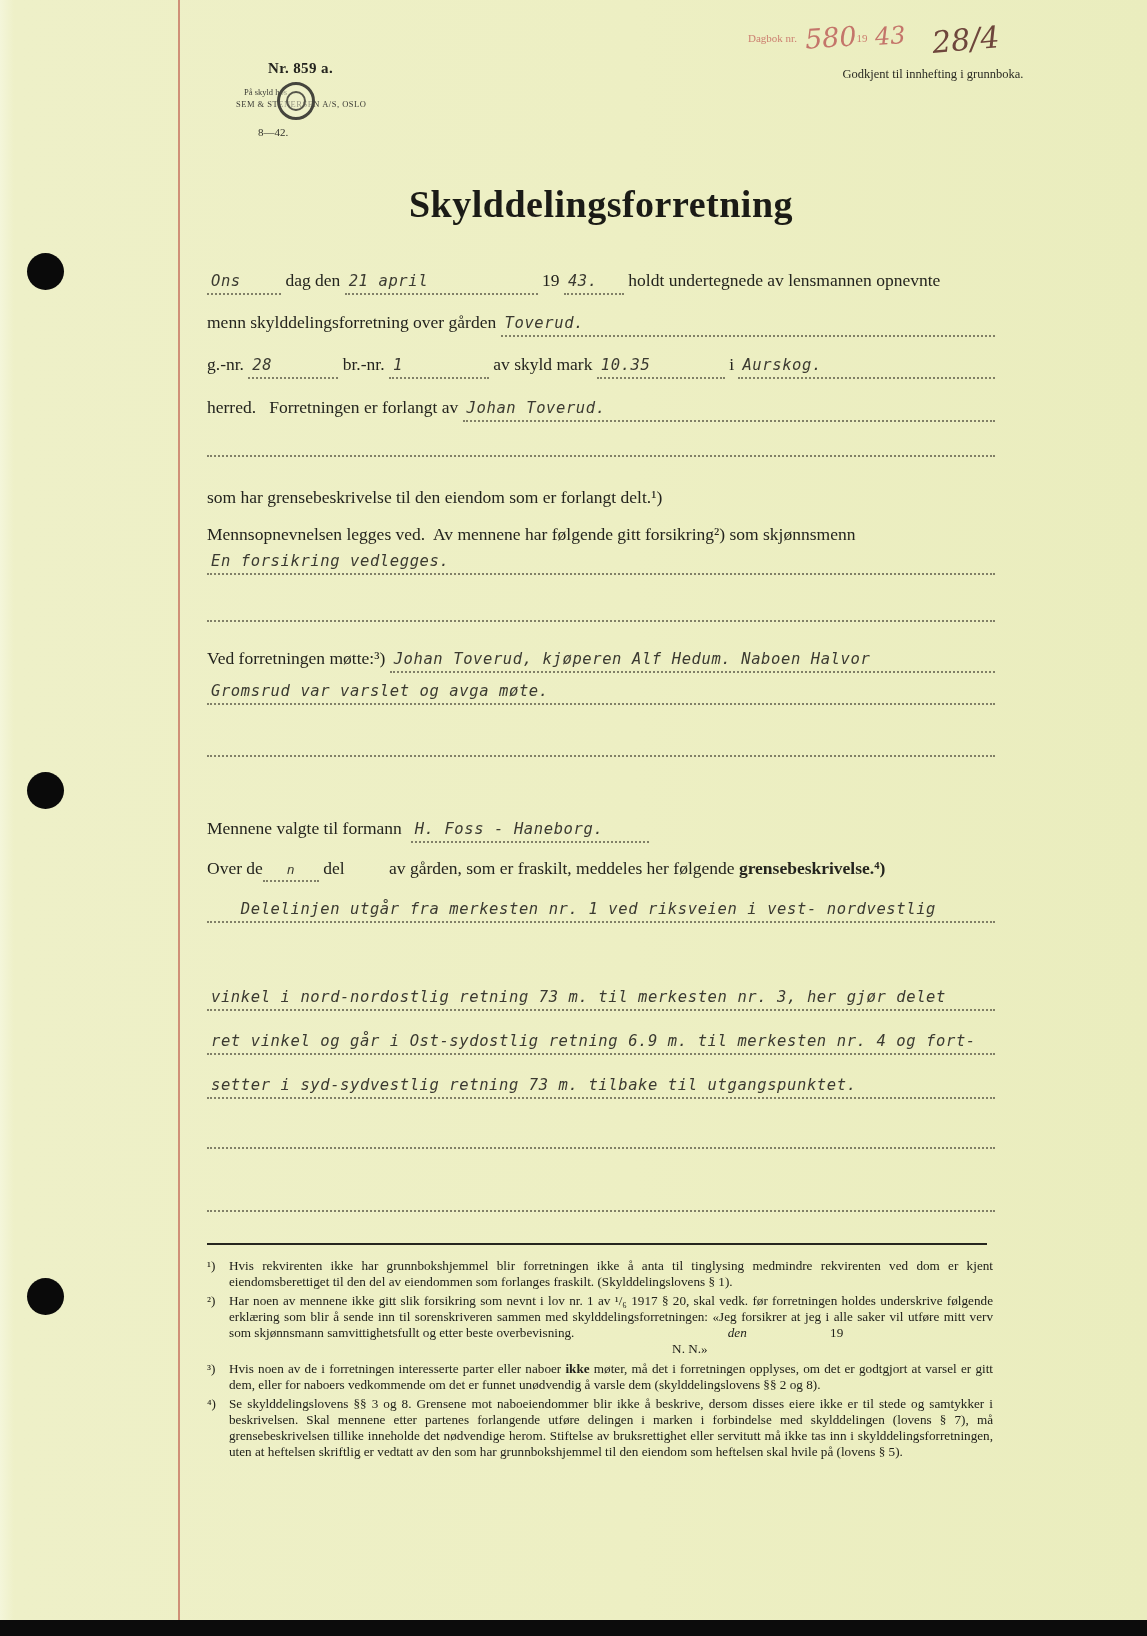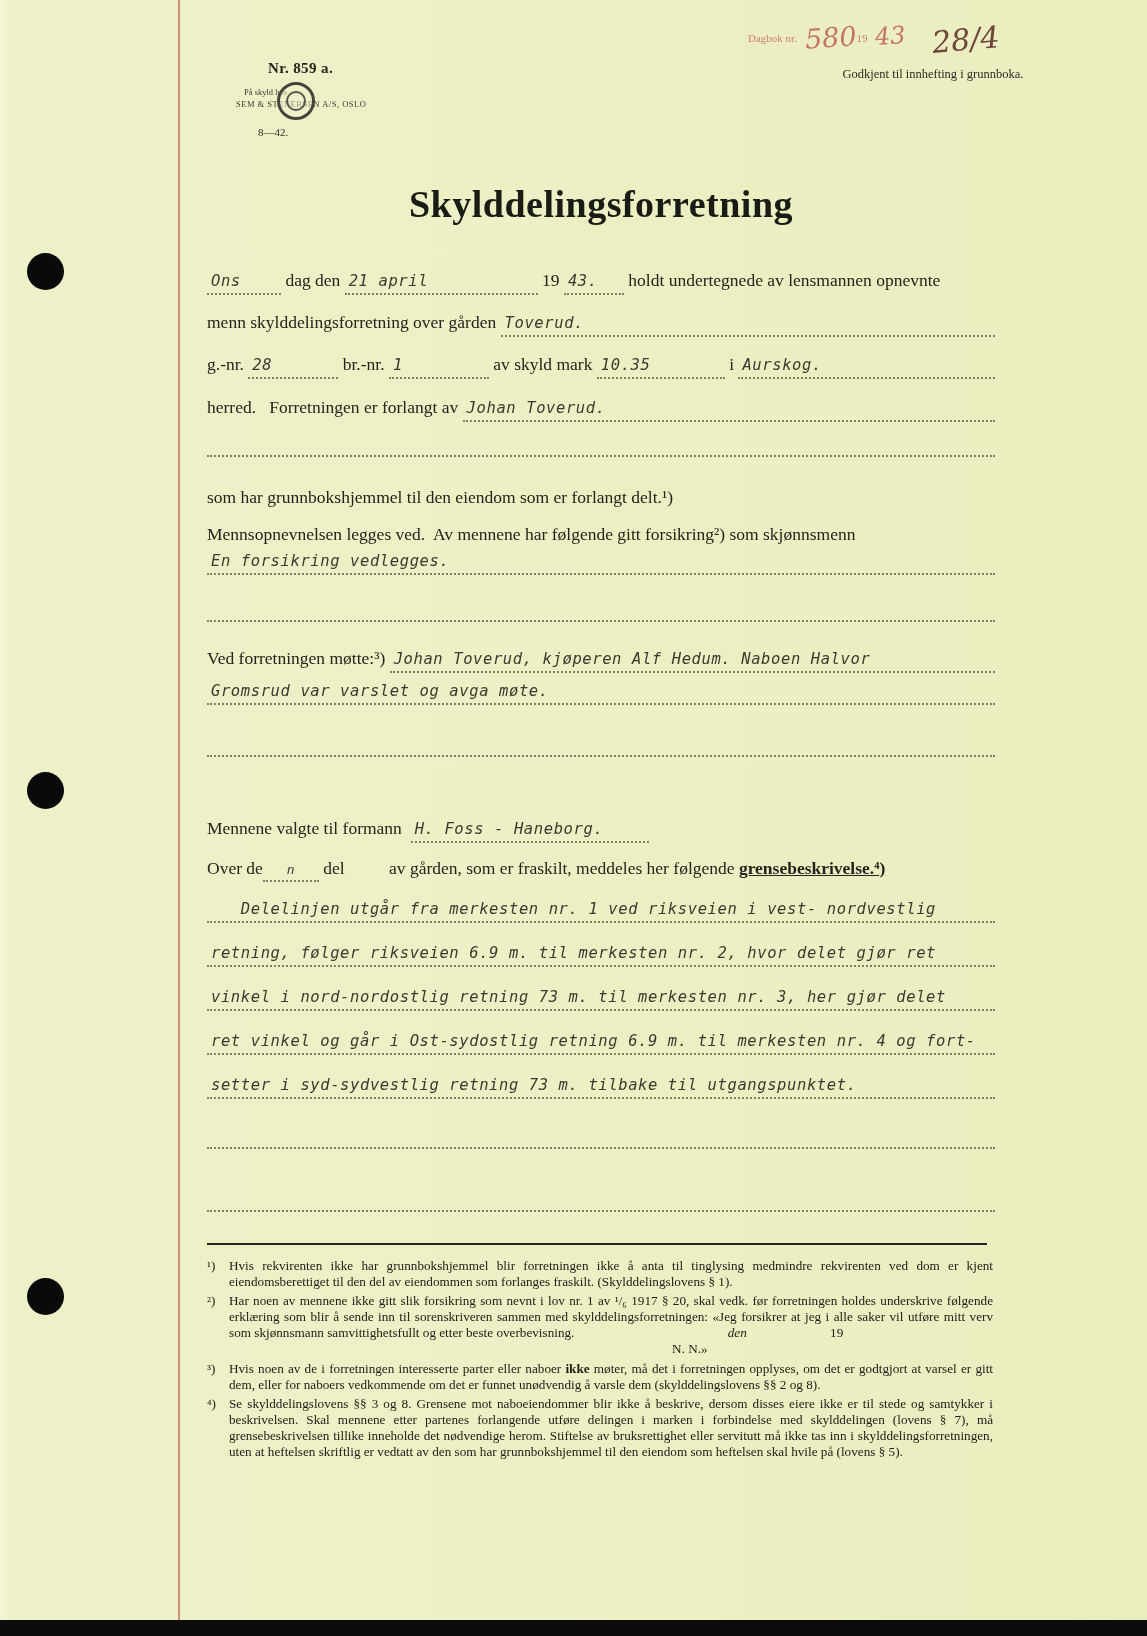--- a/index.html
+++ b/index.html
@@ -38,21 +38,21 @@
     font-weight:bold;font-size:38px;letter-spacing:.5px;color:#1b1b16;}
 
   
   .fl{position:absolute;left:207px;width:788px;display:flex;align-items:baseline;font-size:17.5px;line-height:1.2;}
   .p{white-space:pre;}
   .t{font-family:"DejaVu Sans Mono",monospace;font-size:15.5px;letter-spacing:.6px;color:#3b3a31;white-space:pre;}
   .fill{border-bottom:2px dotted rgba(70,68,54,.65);padding:0 4px 2px;font-style:italic;}
   .grow{flex:1 1 auto;}
   .blank{position:absolute;left:207px;width:788px;height:0;border-bottom:2px dotted rgba(70,68,54,.65);}
   .sup{vertical-align:7px;font-size:13px;}
-  .bold{font-weight:bold;white-space:pre;text-decoration:underline;}
+  .bold{font-weight:bold;white-space:pre;}
   .spacer40{display:inline-block;width:40px;}
 
   
   .fn-rule{position:absolute;left:207px;top:1243px;width:780px;height:2px;background:#26261f;}
   .fns{position:absolute;left:205px;top:1258px;width:788px;font-size:13.2px;line-height:1.22;color:#21211b;}
   .fn{position:relative;padding-left:24px;text-align:justify;margin-bottom:3px;}
   .fnm{position:absolute;left:2px;top:0;}
   .fn-den{display:inline-block;margin-left:150px;font-style:italic;}
   .fn-year{display:inline-block;margin-left:80px;}
   .fn-sig{padding-left:58%;}
@@ -114,21 +114,21 @@
   </div>
 
   <div class="fl" style="top:397px">
     <span class="p">herred.   Forretningen er forlangt av </span>
     <span class="t fill grow">Johan Toverud.</span>
   </div>
 
   <div class="blank" style="top:455px"></div>
 
   <div class="fl" style="top:487px">
-    <span class="p">som har grunnbokshjemmel til den eiendom som er forlangt delt.¹)</span>
+    <span class="p">som har grensebeskrivelse til den eiendom som er forlangt delt.¹)</span>
   </div>
 
   <div class="fl" style="top:524px">
     <span class="p">Mennsopnevnelsen legges ved.  Av mennene har følgende gitt forsikring²) som skjønnsmenn</span>
   </div>
 
   <div class="fl" style="top:552px">
     <span class="t fill grow">En forsikring vedlegges.</span>
   </div>
 
@@ -155,23 +155,20 @@
     <span class="t fill sup" style="min-width:48px;text-align:center">n</span>
     <span class="p"> del </span>
     <span class="spacer40"></span>
     <span class="p">av gården, som er fraskilt, meddeles her følgende </span>
     <span class="bold">grensebeskrivelse.⁴)</span>
   </div>
 
   <div class="fl" style="top:900px">
     <span class="t fill grow">   Delelinjen utgår fra merkesten nr. 1 ved riksveien i vest- nordvestlig</span>
   </div>
-  <div class="fl" style="top:944px">
-    <span class="t fill grow">retning, følger riksveien 6.9 m. til merkesten nr. 2, hvor delet gjør ret</span>
-  </div>
   <div class="fl" style="top:988px">
     <span class="t fill grow">vinkel i nord-nordostlig retning 73 m. til merkesten nr. 3, her gjør delet</span>
   </div>
   <div class="fl" style="top:1032px">
     <span class="t fill grow">ret vinkel og går i Ost-sydostlig retning 6.9 m. til merkesten nr. 4 og fort-</span>
   </div>
   <div class="fl" style="top:1076px">
     <span class="t fill grow">setter i syd-sydvestlig retning 73 m. tilbake til utgangspunktet.</span>
   </div>
 

